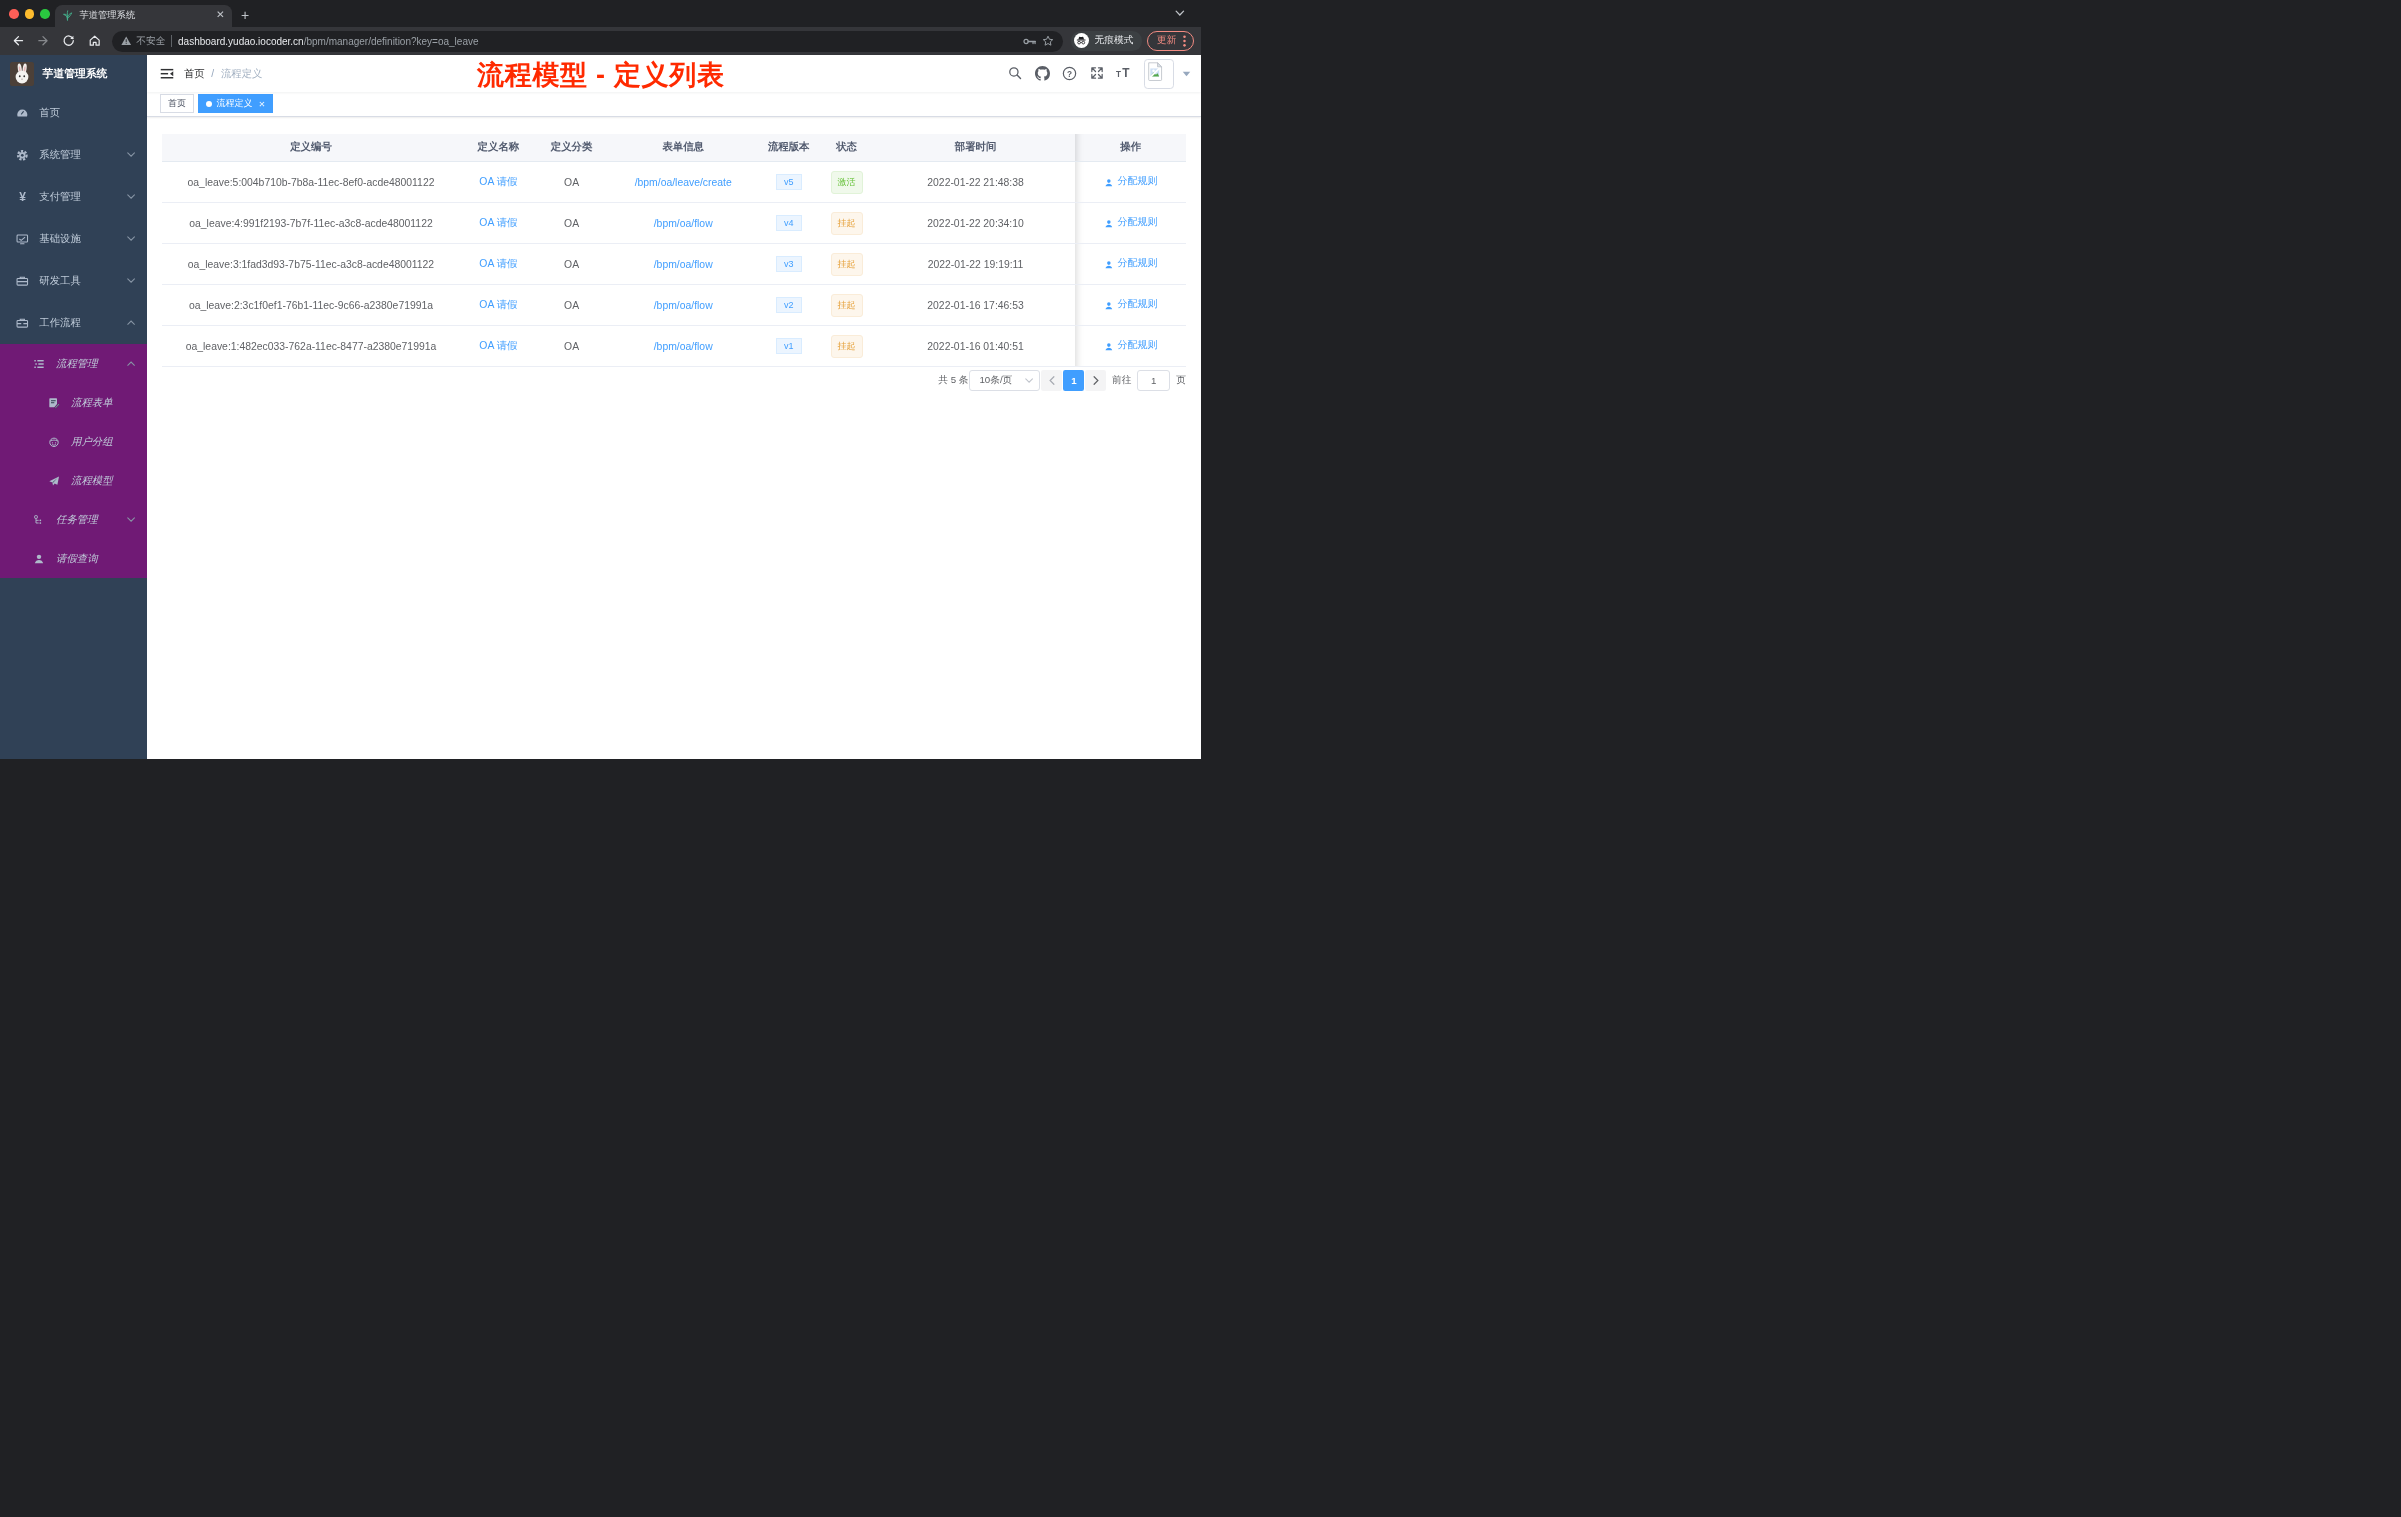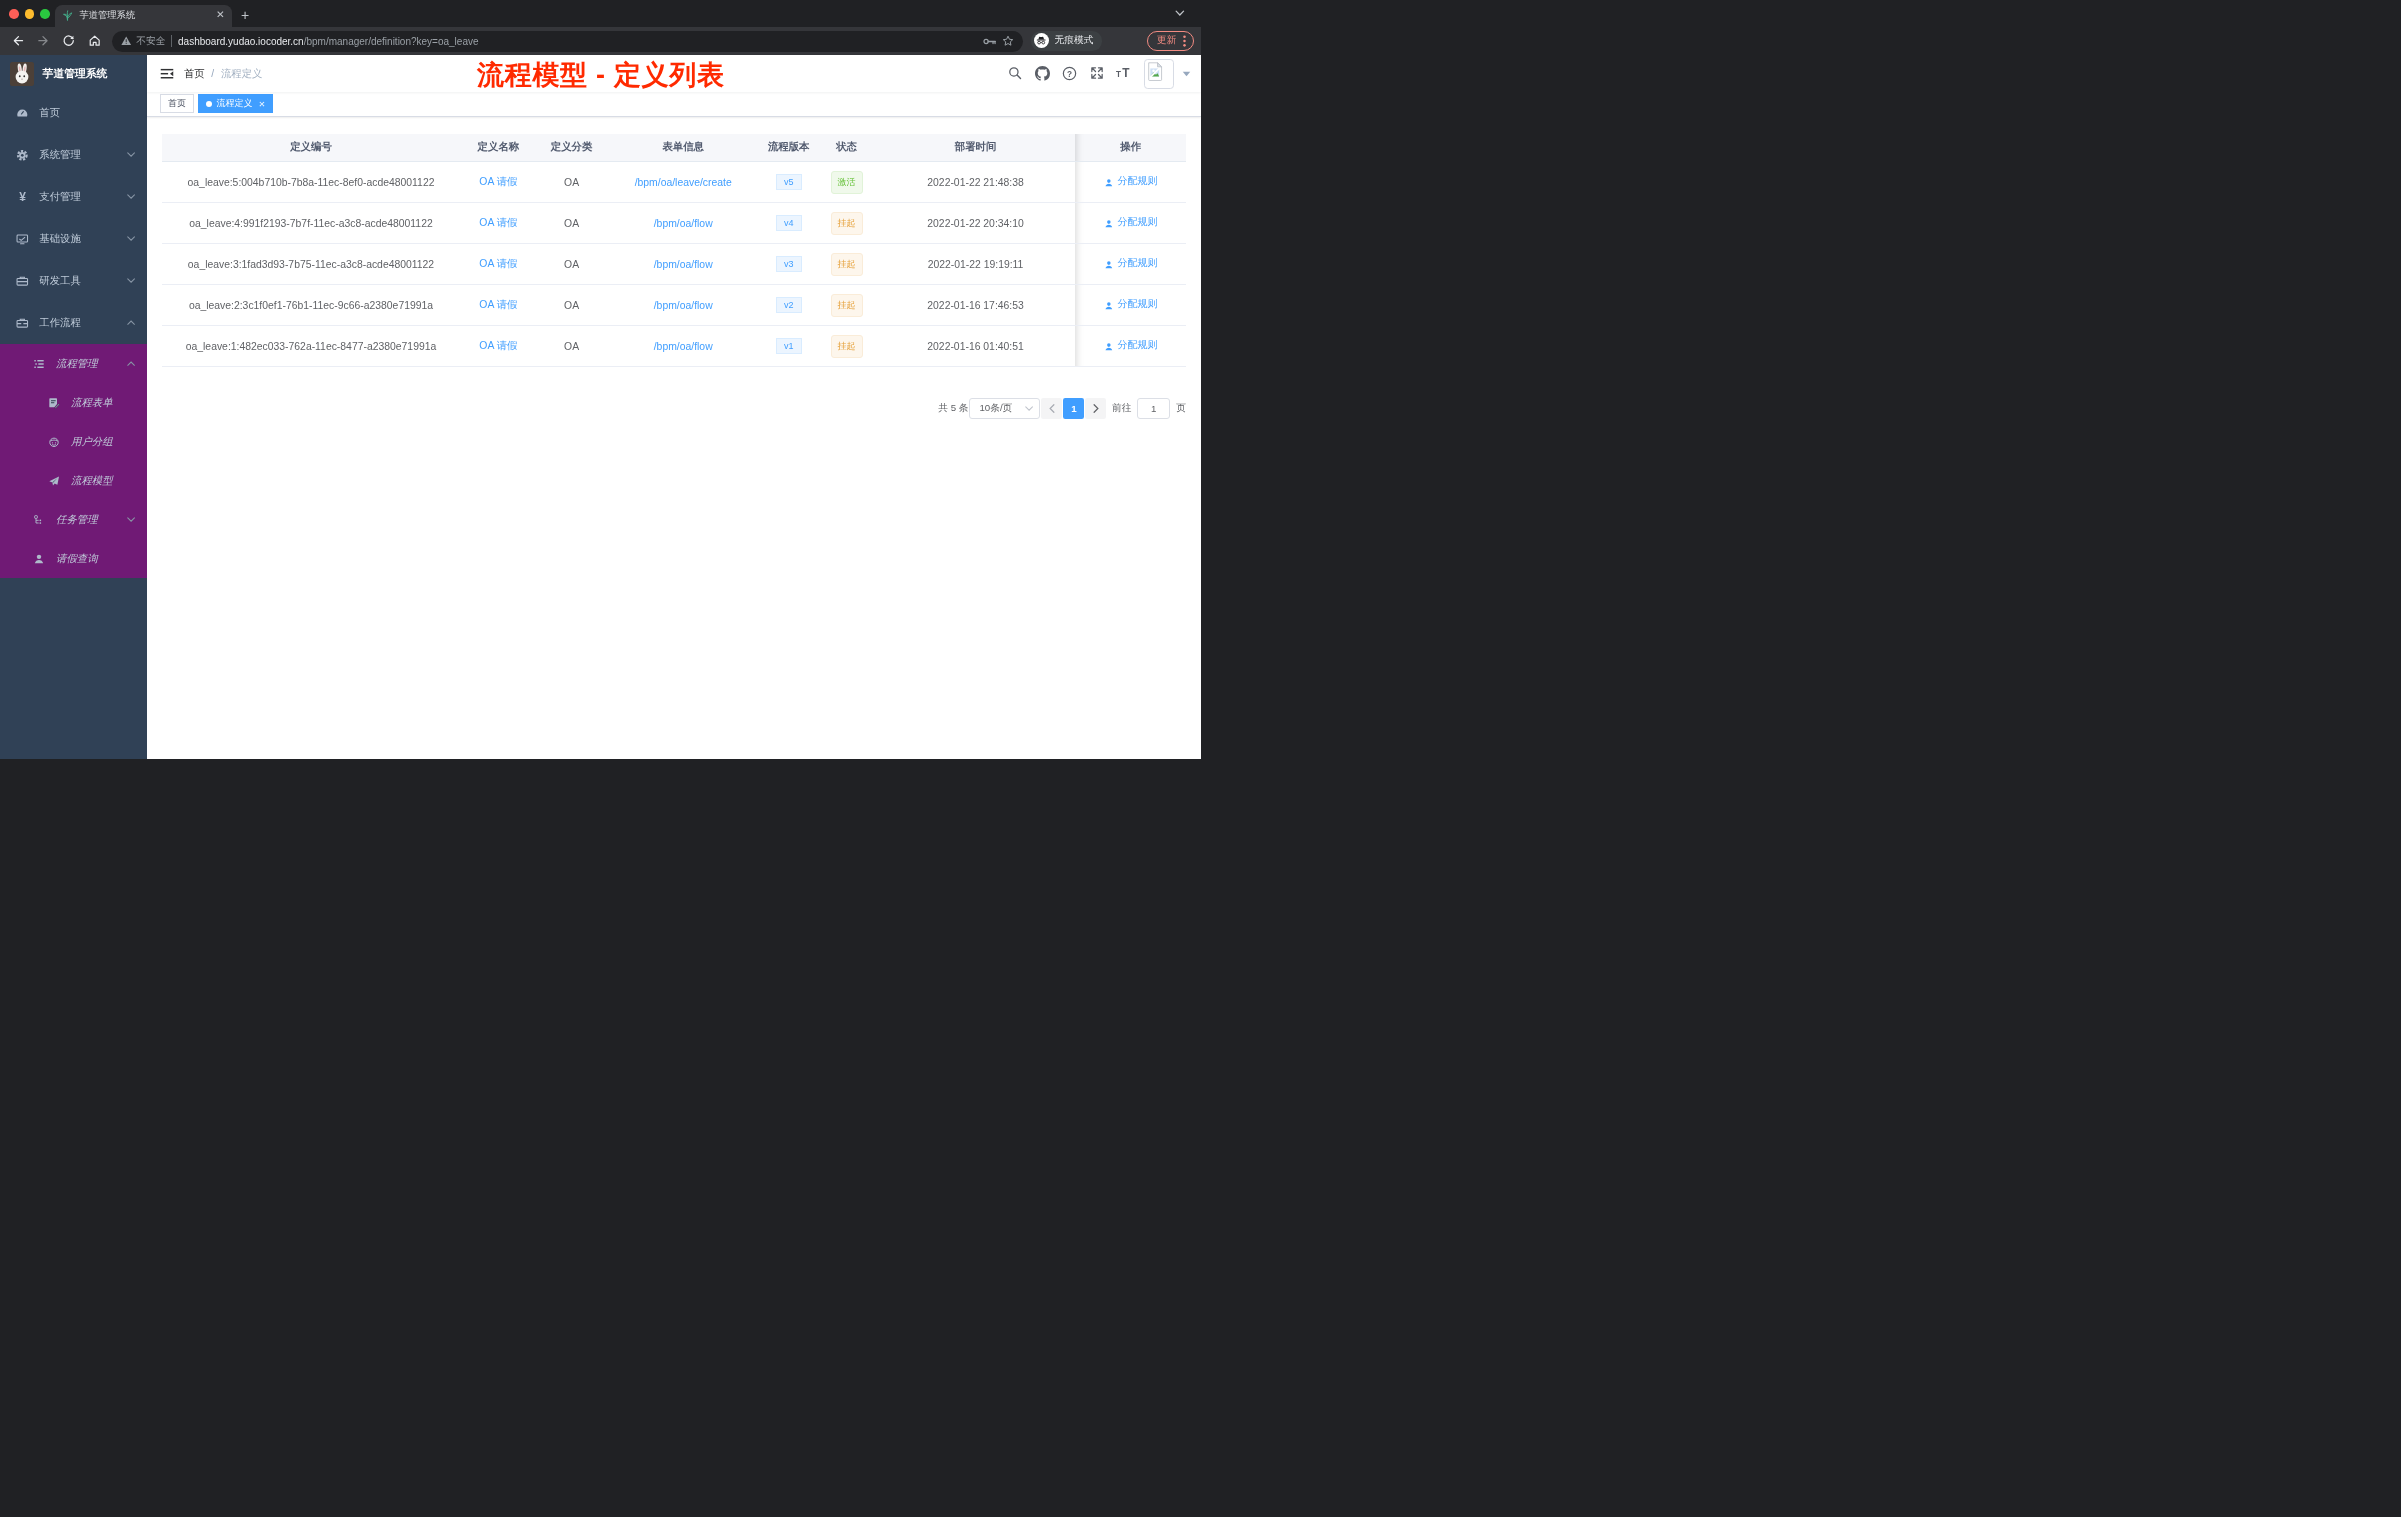--- a/index.html
+++ b/index.html
@@ -21,21 +21,21 @@
   .toolbar { height:28px; background:#35363a; display:flex; align-items:center; padding:0 7.4px; gap:4.5px; }
   .tb-ic { width:21px; height:21px; display:flex; align-items:center; justify-content:center; border-radius:50%; flex:0 0 auto; }
   .addr { flex:1; height:21px; background:#202124; border-radius:10.4px; display:flex; align-items:center; padding:0 9px; gap:6px; margin:0 3px; }
   .addr .sec { color:#9aa0a6; font-size:9.7px; display:flex; align-items:center; gap:4.5px; }
   .addr .vdiv { width:0.7px; height:12px; background:#5f6368; }
   .addr .url { font-size:10px; color:#e8eaed; flex:1; white-space:nowrap; overflow:hidden; }
   .addr .url .path { color:#9aa0a6; }
   .chip { height:19.3px; border-radius:9.7px; background:#3c4043; display:flex; align-items:center; gap:6px; padding:0 9px 0 3px; flex:0 0 auto; }
   .chip .hatcircle { width:15px; height:15px; background:#fff; border-radius:50%; display:flex; align-items:center; justify-content:center; }
   .chip .lbl { color:#e8eaed; font-size:9.7px; white-space:nowrap; }
-  .updatepill { height:19.3px; border:1.1px solid #f28b82; border-radius:10.4px; color:#f28b82; font-size:9.7px; display:flex; align-items:center; gap:6.7px; padding:0 6.7px 0 9px; flex:0 0 auto; white-space:nowrap;margin-left:40px; }
+  .updatepill { height:19.3px; border:1.1px solid #f28b82; border-radius:10.4px; color:#f28b82; font-size:9.7px; display:flex; align-items:center; gap:6.7px; padding:0 6.7px 0 9px; flex:0 0 auto; white-space:nowrap; }
 
   
   .app { position:absolute; top:55px; left:0; right:0; bottom:0; display:flex; background:#fff; }
 
   
   .sidebar { width:147px; background:#304156; flex:0 0 auto; display:flex; flex-direction:column; overflow:hidden; }
   .logo { height:37px; display:flex; align-items:center; gap:8.2px; padding:0 10.4px; flex:0 0 auto; }
   .logo .avatar { width:24px; height:24px; border-radius:3px; background:#4c4038; overflow:hidden; flex:0 0 auto; }
   .logo .name { color:#fff; font-size:10.8px; font-weight:bold; white-space:nowrap; }
   .mi { display:flex; align-items:center; height:42px; padding:0 12px 0 16.3px; color:#bfcbd9; font-size:10.4px; gap:10.4px; cursor:pointer; }
@@ -76,21 +76,21 @@
   table.def td { height:41px; font-size:10.4px; color:#606266; text-align:center; border-bottom:0.7px solid #ebeef5; background:#fff; white-space:nowrap; overflow:hidden; }
   .col-action-cell { box-shadow:inset 9px 0 7.4px -7.4px rgba(0,0,0,.15); }
   a.lnk { color:#409eff; text-decoration:none; cursor:pointer; }
   .vtag { display:inline-block; padding:2.2px 7.4px; font-size:9px; border-radius:0; background:#ecf5ff; border:0.7px solid #d9ecff; color:#409eff; }
   .stag { display:inline-block; padding:4px 6px; font-size:9px; border-radius:3px;font-family:Liberation Serif, serif; }
   .stag.success { background:#f0f9eb; border:0.7px solid #e1f3d8; color:#67c23a; }
   .stag.warning { background:#fdf6ec; border:0.7px solid #faecd8; color:#e6a23c; }
   .action-link { color:#409eff; font-size:10px; display:inline-flex; align-items:flex-end; gap:3.7px; cursor:pointer; }
 
   
-  .pager { margin-top:31px; display:flex; justify-content:flex-end; align-items:center; gap:1px; font-size:9.7px; color:#606266; }
+  .pager { margin-top:3px; display:flex; justify-content:flex-end; align-items:center; gap:1px; font-size:9.7px; color:#606266; }
   .psel { width:71px; height:21px; border:0.7px solid #dcdfe6; border-radius:3px; display:flex; align-items:center; padding:0 6px 0 9px; gap:4.5px; color:#606266; cursor:pointer; }
   .psel span { flex:1; }
   .pbtn { width:21px; height:21px; border-radius:2.2px; background:#f4f4f5; display:flex; align-items:center; justify-content:center; cursor:pointer; }
   .pcur { width:21px; height:21px; border-radius:2.2px; background:#409eff; color:#fff; display:flex; align-items:center; justify-content:center; font-weight:bold; cursor:default; }
   .pgoto { display:flex; align-items:center; gap:6px; margin-left:4.5px; }
   .pinput { width:33px; height:21px; border:0.7px solid #dcdfe6; border-radius:3px; text-align:center; font-size:9.7px; color:#606266; font-family:inherit; }
 </style>
 </head>
 <body>
 

